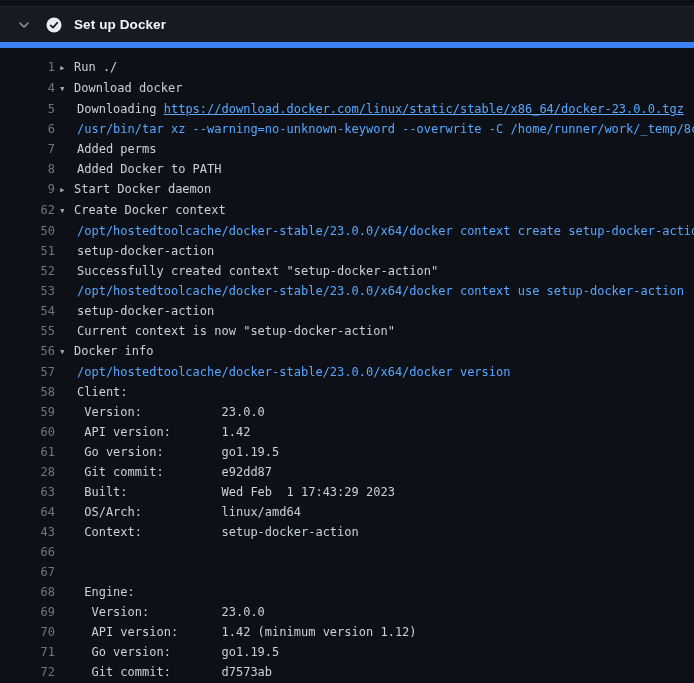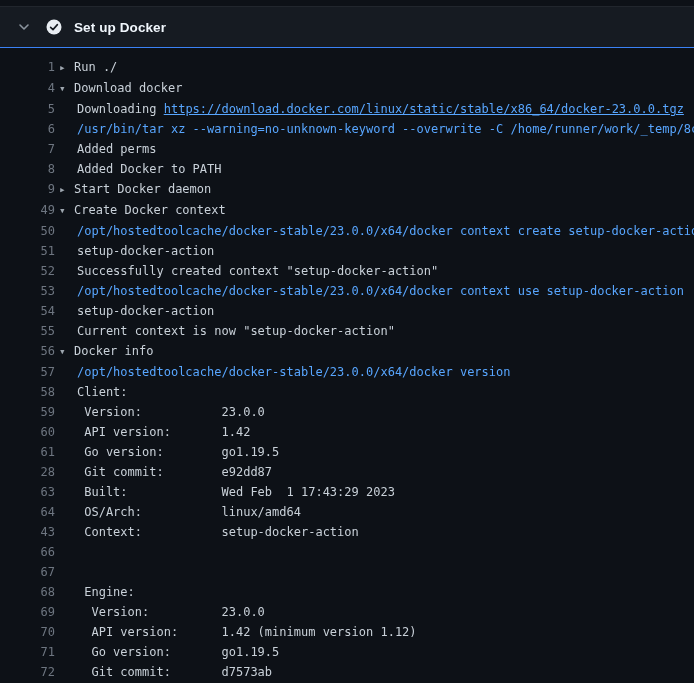--- a/index.html
+++ b/index.html
@@ -10,21 +10,21 @@
     padding-top: 6px;
   }
   .step-header {
     height: 42px;
     background: var(--header-bg, #161b22);
     display: flex;
     align-items: center;
     padding-left: 16px;
     cursor: pointer;
     border-top: 1px solid #21262d;
-    border-bottom: 1px solid #3b82f6;
+    border-bottom: 6px solid #3b82f6;
   }
   .chev {
     width: 16px; height: 16px;
     display: inline-flex; align-items: center; justify-content: center;
     margin-right: 14px;
   }
   .status {
     width: 16px; height: 16px;
     display: inline-flex; align-items: center; justify-content: center;
     margin-right: 12px;
@@ -88,21 +88,21 @@
   </div>
 
   <div class="log" id="log">
       <div class="row group"><span class="num">1</span><span class="content group"><span class="arrow">▸</span><span>Run ./</span></span></div>
       <div class="row group"><span class="num">4</span><span class="content group"><span class="arrow">▾</span><span>Download docker</span></span></div>
       <div class="row"><span class="num">5</span><span class="content plain indent"><span class="plain">Downloading </span><span class="link">https://download.docker.com/linux/static/stable/x86_64/docker-23.0.0.tgz</span></span></div>
       <div class="row"><span class="num">6</span><span class="content command indent">/usr/bin/tar xz --warning=no-unknown-keyword --overwrite -C /home/runner/work/_temp/8c9</span></div>
       <div class="row"><span class="num">7</span><span class="content plain indent">Added perms</span></div>
       <div class="row"><span class="num">8</span><span class="content plain indent">Added Docker to PATH</span></div>
       <div class="row group"><span class="num">9</span><span class="content group"><span class="arrow">▸</span><span>Start Docker daemon</span></span></div>
-      <div class="row group"><span class="num">49</span><span class="content group"><span class="arrow">▾</span><span>Create Docker context</span></span></div>
+      <div class="row group"><span class="num">62</span><span class="content group"><span class="arrow">▾</span><span>Create Docker context</span></span></div>
       <div class="row"><span class="num">50</span><span class="content command indent">/opt/hostedtoolcache/docker-stable/23.0.0/x64/docker context create setup-docker-action</span></div>
       <div class="row"><span class="num">51</span><span class="content plain indent">setup-docker-action</span></div>
       <div class="row"><span class="num">52</span><span class="content plain indent">Successfully created context "setup-docker-action"</span></div>
       <div class="row"><span class="num">53</span><span class="content command indent">/opt/hostedtoolcache/docker-stable/23.0.0/x64/docker context use setup-docker-action</span></div>
       <div class="row"><span class="num">54</span><span class="content plain indent">setup-docker-action</span></div>
       <div class="row"><span class="num">55</span><span class="content plain indent">Current context is now "setup-docker-action"</span></div>
       <div class="row group"><span class="num">56</span><span class="content group"><span class="arrow">▾</span><span>Docker info</span></span></div>
       <div class="row"><span class="num">57</span><span class="content command indent">/opt/hostedtoolcache/docker-stable/23.0.0/x64/docker version</span></div>
       <div class="row"><span class="num">58</span><span class="content plain indent">Client:</span></div>
       <div class="row"><span class="num">59</span><span class="content plain indent"> Version:           23.0.0</span></div>

